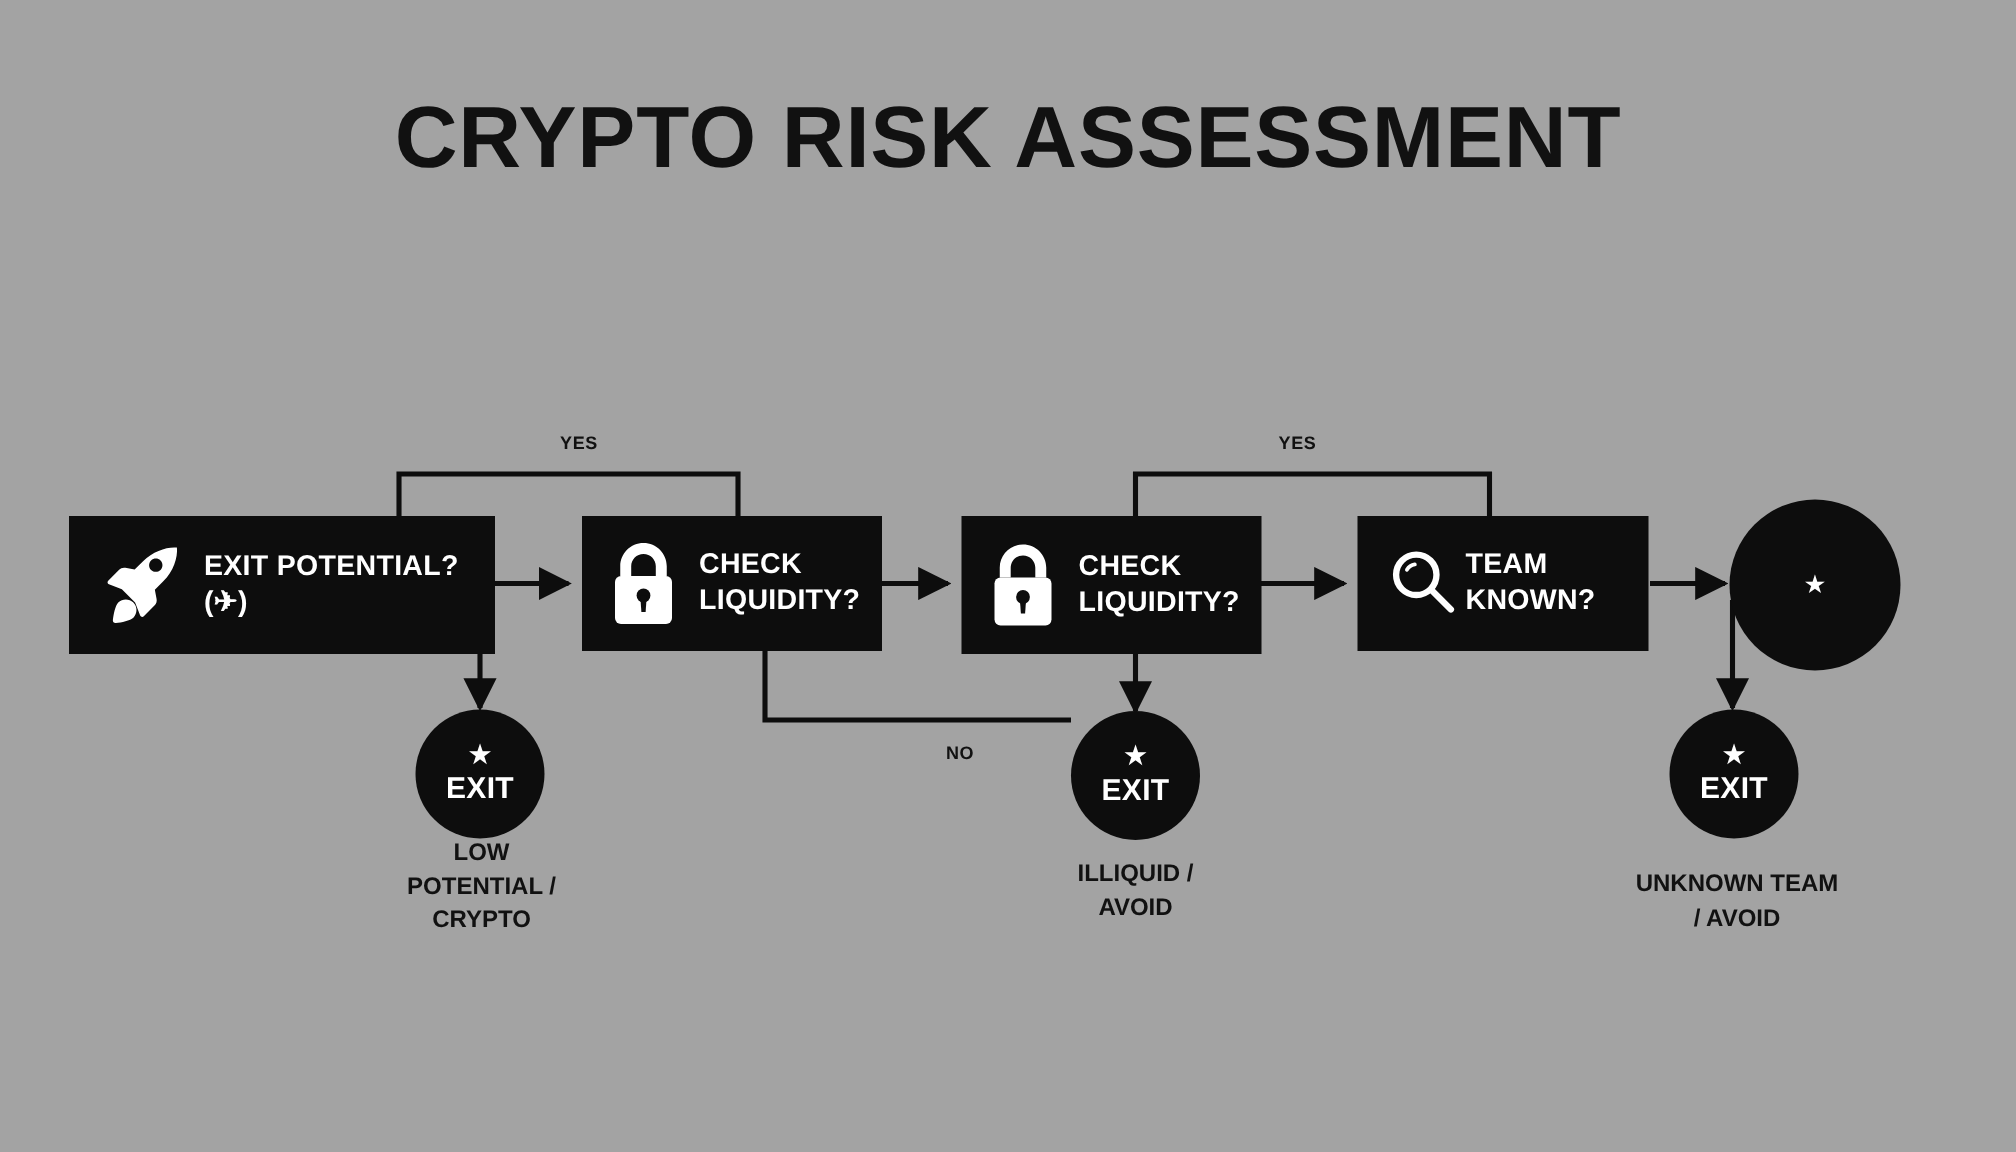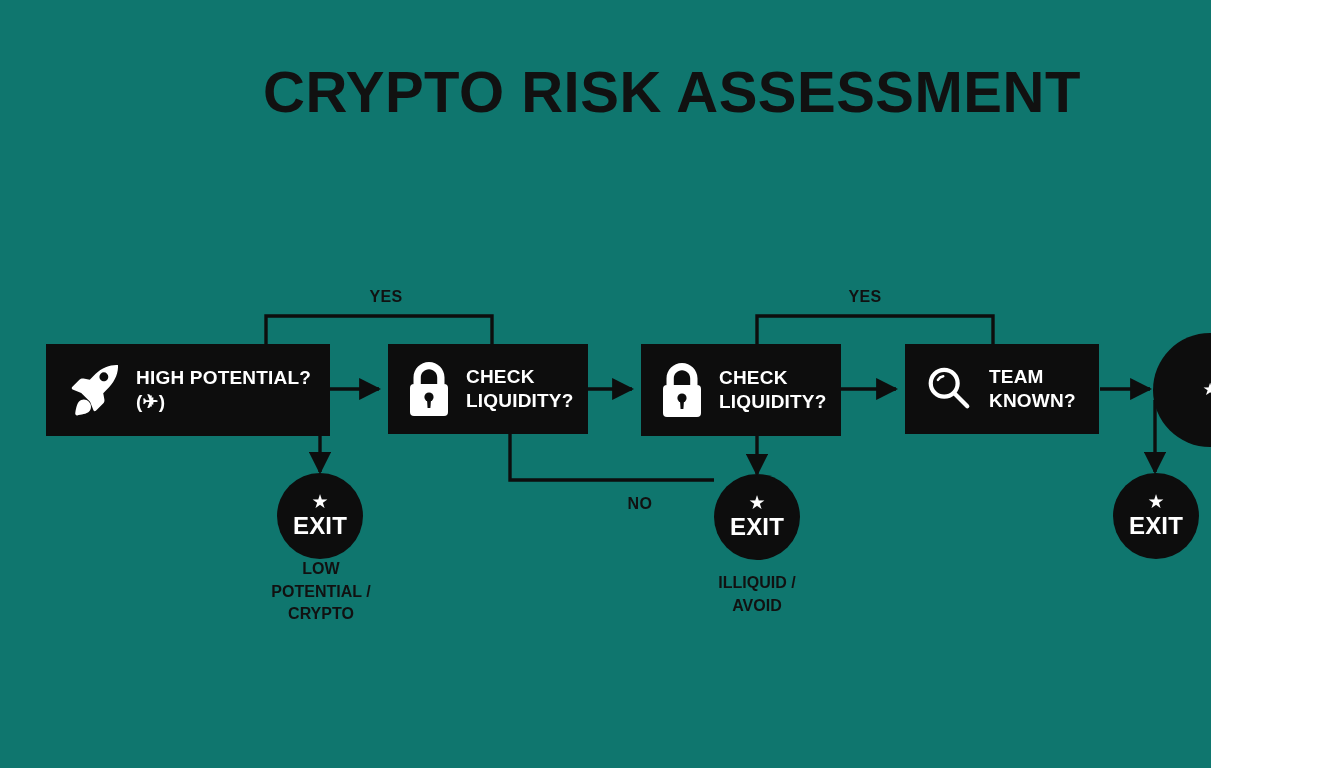--- a/index.html
+++ b/index.html
@@ -2,23 +2,23 @@
 <html><head>
 <meta charset="utf-8">
 <style>
   html, body {
     margin: 0;
     padding: 0;
     background: #ffffff;
   }
   #stage {
     position: relative;
-    width: 1211px;
+    width: 1344px;
     height: 768px;
-    background: #0f766e;
+    background: #a3a3a3;
     overflow: hidden;
     font-family: "Liberation Sans", sans-serif;
   }
   #flow-svg {
     position: absolute;
     left: 0; top: 0;
     width: 1344px;
     height: 768px;
   }
   
@@ -80,40 +80,40 @@
   .node-circle .circle-label {
     color: #ffffff;
     font-family: "Liberation Sans", sans-serif;
     font-weight: 700;
     font-size: 20px;
     line-height: 1.12;
     text-align: center;
     letter-spacing: 0.2px;
     white-space: pre-line;
   }
-  .node-circle.small .circle-label { font-size: 24px; }
+  .node-circle.small .circle-label { font-size: 20px; }
   .node-circle.large .circle-label { font-size: 17px; }
   .node-circle.large .star { font-size: 17px; margin-bottom: 1px; }
   
   .caption {
     position: absolute;
     font-family: "Liberation Sans", sans-serif;
     font-weight: 700;
     font-size: 16px;
     line-height: 1.42;
     color: #111111;
     text-align: center;
     white-space: pre-line;
   }
   
   .edge-label {
     position: absolute;
     font-family: "Liberation Sans", sans-serif;
     font-weight: 700;
-    font-size: 16px;
+    font-size: 12px;
     letter-spacing: 0.4px;
     color: #111111;
     text-align: center;
     white-space: nowrap;
   }
 </style>
 </head>
 <body>
 
 <div id="stage">
@@ -156,21 +156,21 @@
 
   <div class="node-box" style="left:46px; top:344px; width:284px; height:92px; padding-left:14px;">
     <span class="icon-wrap" style="width:70px; height:70px;">
       <svg width="62" height="62" viewBox="0 0 64 64" xmlns="http://www.w3.org/2000/svg">
         <g fill="#ffffff">
           <path d="M55.6 6.2C48.8 5.6 39.4 8.6 32.4 15.6 L26.6 21.4 L20.2 20.2 C18.6 19.9 17 20.4 15.9 21.5 L8.4 29 C7.6 29.8 7.9 31.1 8.9 31.5 L17.8 35 L26.9 44.1 L30.4 53 C30.8 54 32.1 54.3 32.9 53.5 L40.4 46 C41.5 44.9 42 43.3 41.7 41.7 L40.5 35.3 L46.3 29.5 C53.3 22.5 56.3 13.1 55.7 6.3 Z M44.4 21.6 C42.6 23.4 39.7 23.4 37.9 21.6 C36.1 19.8 36.1 16.9 37.9 15.1 C39.7 13.3 42.6 13.3 44.4 15.1 C46.2 16.9 46.2 19.8 44.4 21.6 Z"></path>
           <path d="M15.3 44.1 C13.2 46.2 12.1 52.4 11.6 56.1 C11.4 57.3 12.5 58.4 13.7 58.2 C17.4 57.7 23.6 56.6 25.7 54.5 C28.6 51.6 28.6 47 25.7 44.1 C22.8 41.2 18.2 41.2 15.3 44.1 Z"></path>
         </g>
       </svg>
     </span>
-    <span class="node-label" style="margin-left:6px;">HIGH POTENTIAL?
+    <span class="node-label" style="margin-left:6px;">EXIT POTENTIAL?
 (✈)</span>
   </div>
 
   <div class="node-box" style="left:388px; top:344px; width:200px; height:90px; padding-left:14px;">
     <span class="icon-wrap" style="width:54px; height:62px;">
       <svg width="46" height="58" viewBox="0 0 46 58" xmlns="http://www.w3.org/2000/svg">
         <g fill="#ffffff">
           <path d="M23 2 C14.4 2 7.5 8.9 7.5 17.5 L7.5 24 L14.8 24 L14.8 17.5 C14.8 12.9 18.4 9.3 23 9.3 C27.6 9.3 31.2 12.9 31.2 17.5 L31.2 24 L38.5 24 L38.5 17.5 C38.5 8.9 31.6 2 23 2 Z"></path>
           <rect x="4" y="24" width="38" height="32" rx="4"></rect>
           <circle cx="23" cy="37" r="4.6" fill="#0d0d0d"></circle>
@@ -200,21 +200,21 @@
   <div class="node-box" style="left:905px; top:344px; width:194px; height:90px; padding-left:16px;">
     <span class="icon-wrap" style="width:56px; height:60px;">
       <svg width="50" height="50" viewBox="0 0 52 52" xmlns="http://www.w3.org/2000/svg">
         <g fill="none" stroke="#ffffff" stroke-width="4.4" stroke-linecap="round">
           <circle cx="21" cy="20" r="14"></circle>
           <line x1="31.5" y1="30.5" x2="45" y2="44"></line>
           <path d="M14.5 16.5 A 8 8 0 0 1 20 12.8" stroke-width="2.6"></path>
         </g>
       </svg>
     </span>
-    <span class="node-label" style="margin-left:12px;">TEAM
+    <span class="node-label" style="">TEAM
 KNOWN?</span>
   </div>
 
   <div class="node-circle large" style="left:1153px; top:333px; width:114px; height:114px;">
     <span class="star">★</span>
   </div>
 
   <div class="node-circle small" style="left:277px; top:473px; width:86px; height:86px;">
     <span class="star">★</span>
     <span class="circle-label">EXIT</span>
@@ -227,14 +227,16 @@
     <span class="star">★</span>
     <span class="circle-label">EXIT</span>
   </div>
   <div class="caption" style="left:672px; top:572px; width:170px;">ILLIQUID /
 AVOID</div>
 
   <div class="node-circle small" style="left:1113px; top:473px; width:86px; height:86px;">
     <span class="star">★</span>
     <span class="circle-label">EXIT</span>
   </div>
+  <div class="caption" style="left:1068px; top:579px; width:180px;">UNKNOWN TEAM
+/ AVOID</div>
 
 </div>
 
 </body></html>

